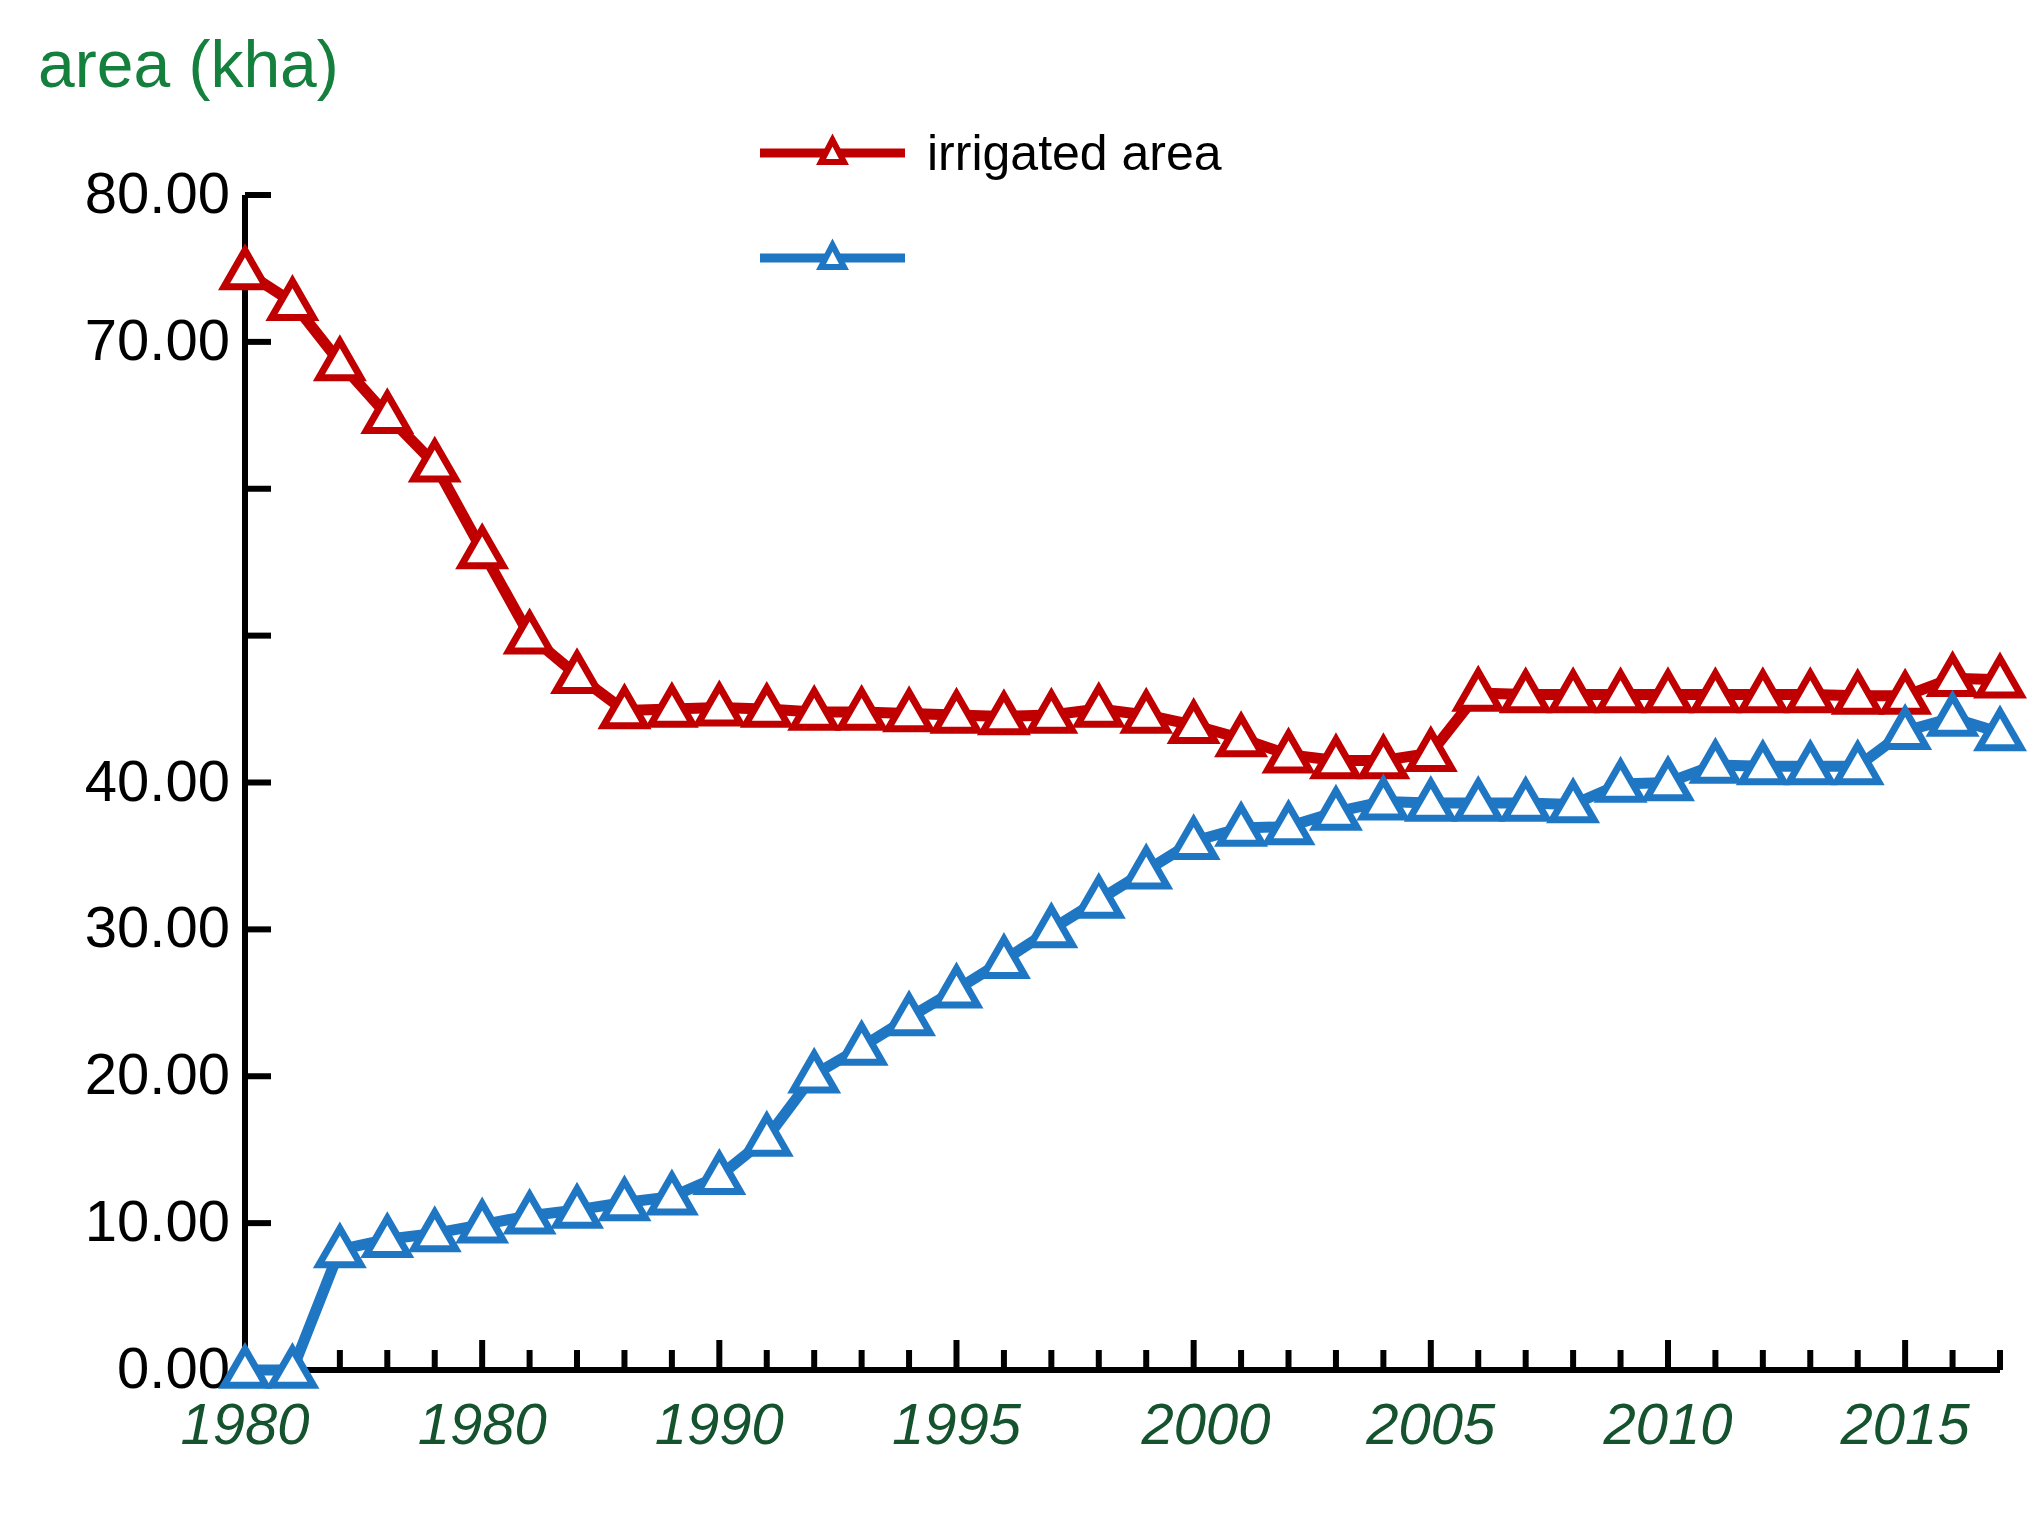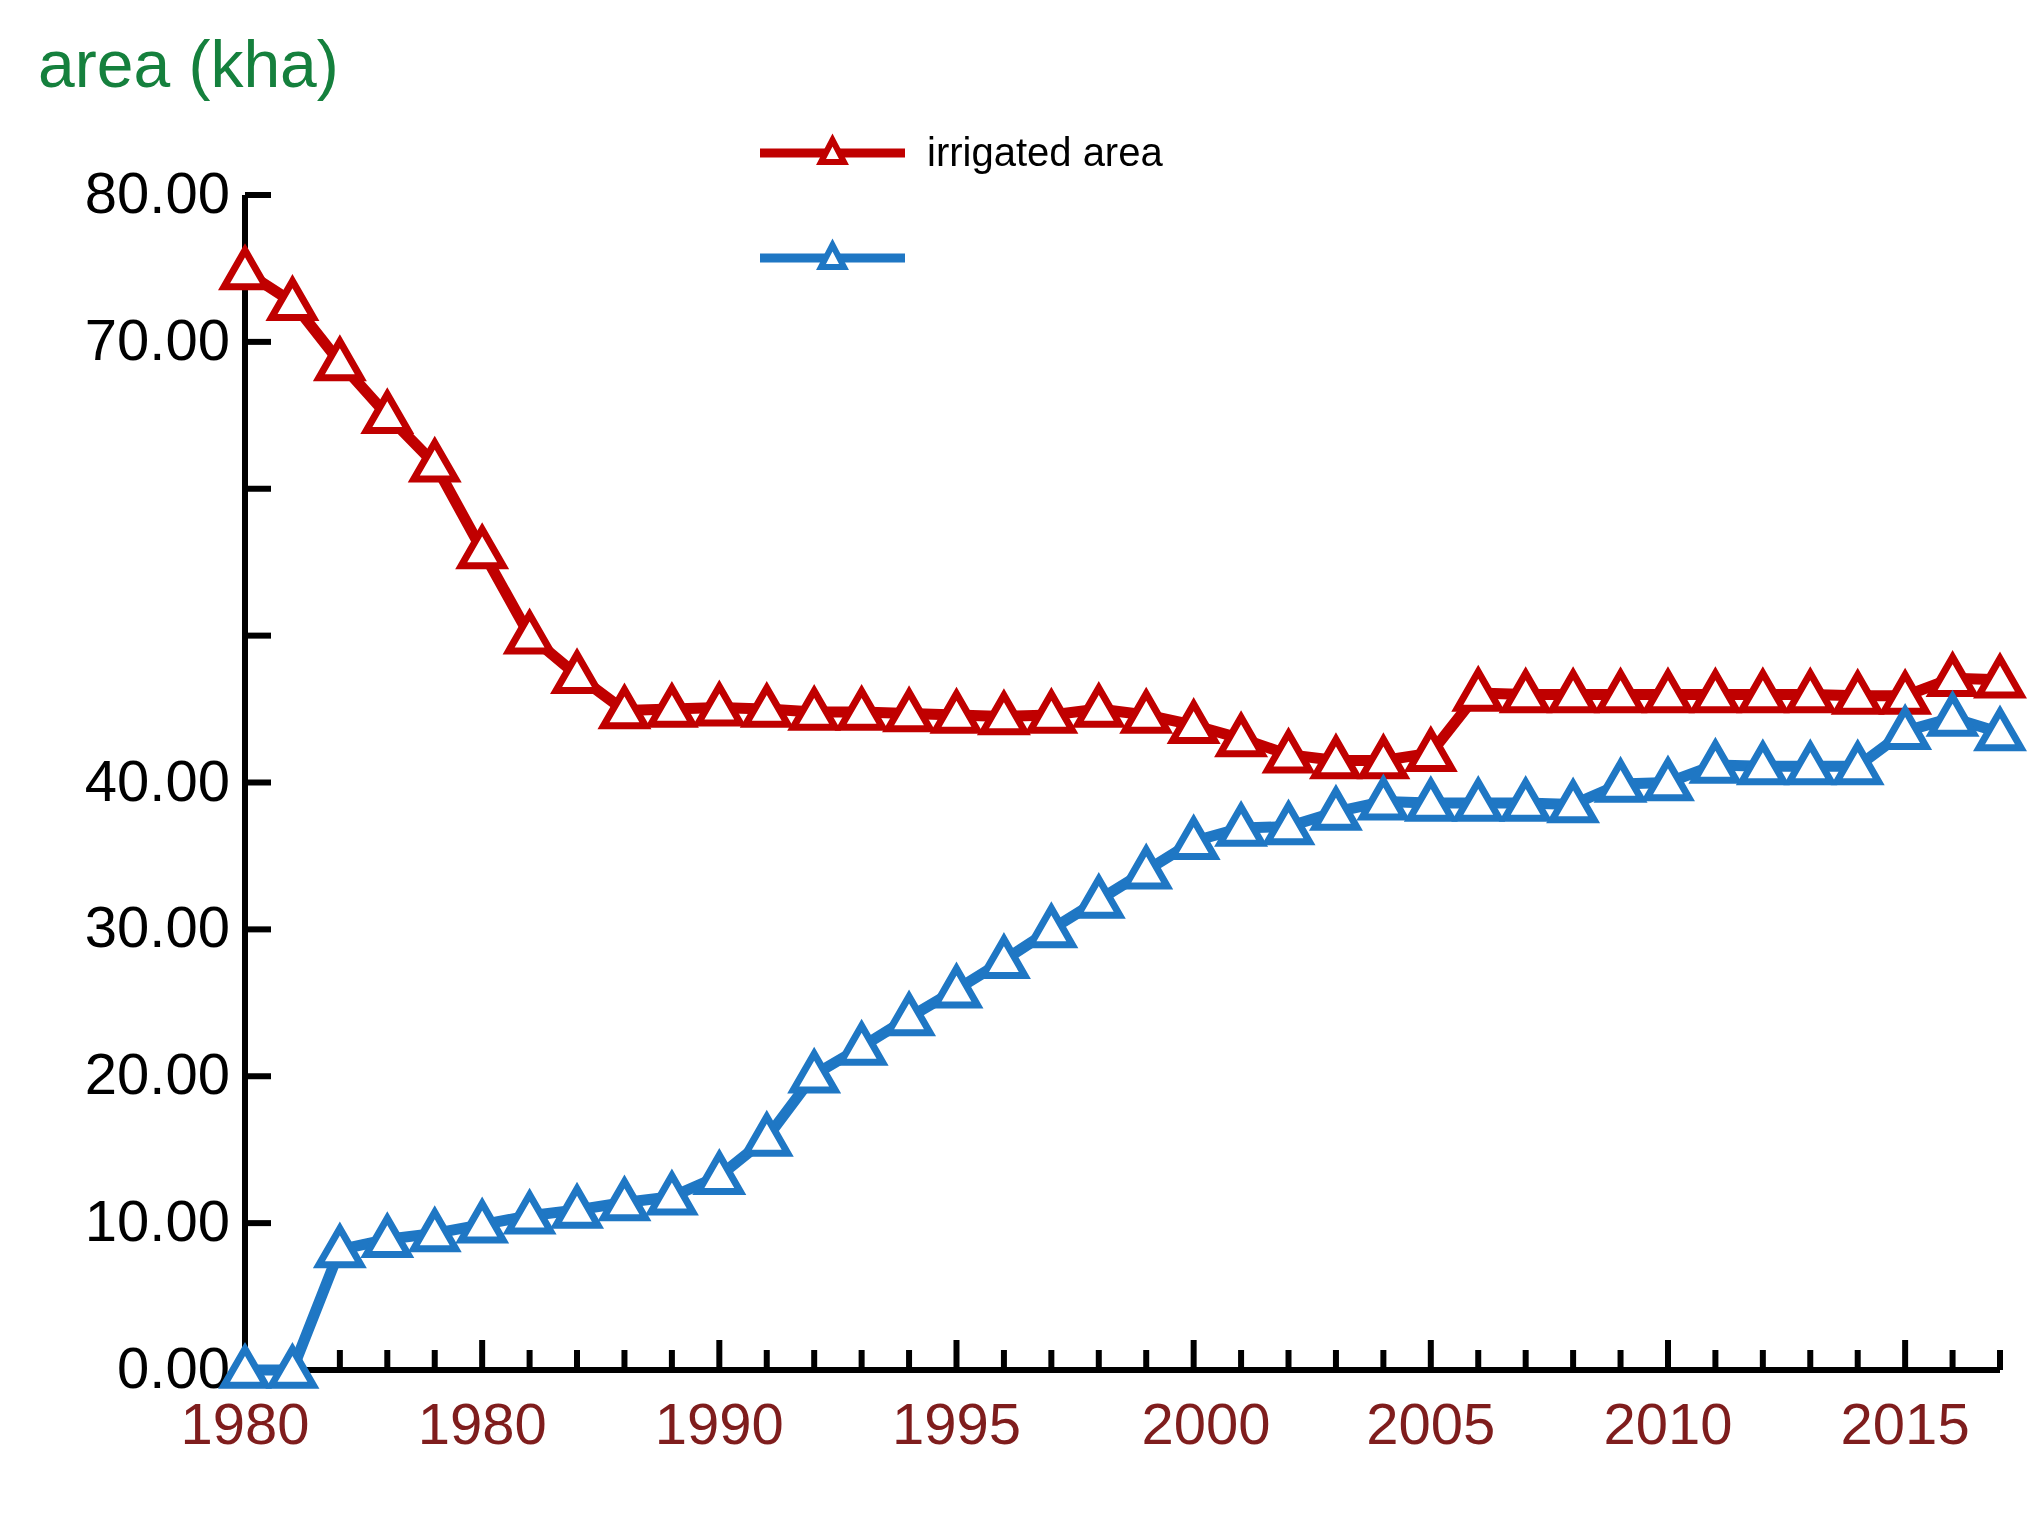--- a/index.html
+++ b/index.html
@@ -39,40 +39,41 @@
     color:#000;
     white-space:nowrap;
   }
   #y-ticks{position:absolute;left:18px;top:195px;width:212px;height:1175px;}
 
   #x-ticks{position:absolute;left:245px;top:1390px;width:1755px;height:90px;}
   .xtick{
     position:absolute;
     transform:translateX(-50%);
     font-size:58px;
-    color:#7f1d1d;
-    white-space:nowrap;
+    color:#14532d;
+    white-space:nowrap;
+    font-style:italic;
   }
 
   
   #legend{
     position:absolute;
     left:760px; top:100px;
   }
   .legend-row{
     display:flex;
     align-items:center;
     height:105px;
   }
   .legend-key{
     width:145px;height:48px;position:relative;flex:0 0 auto;
   }
   .legend-key svg{position:absolute;left:0;top:0;width:145px;height:48px;overflow:visible;}
   .legend-label{
-    font-size:40px;
+    font-size:50px;
     color:#000;
     white-space:nowrap;
     margin-left:22px;
   }
 </style>
 </head>
 <body>
 
 <div id="figure">
 

